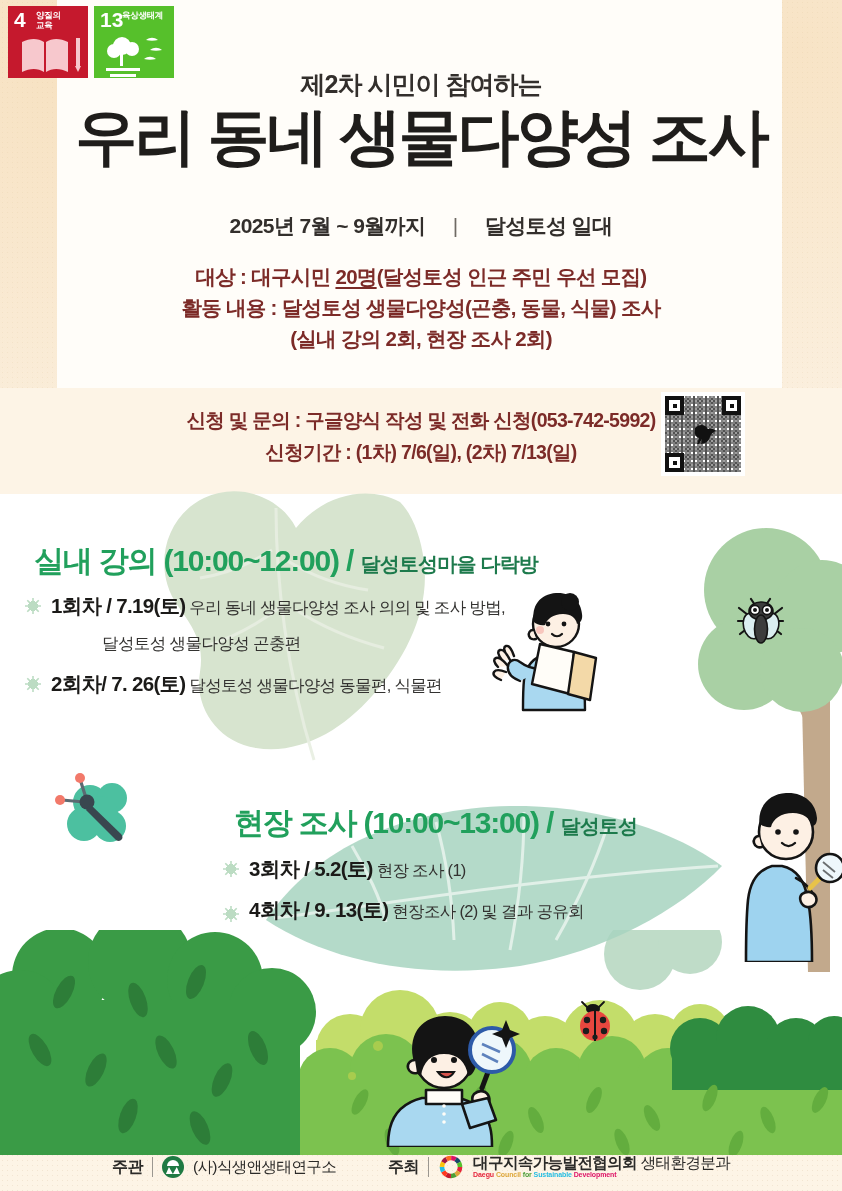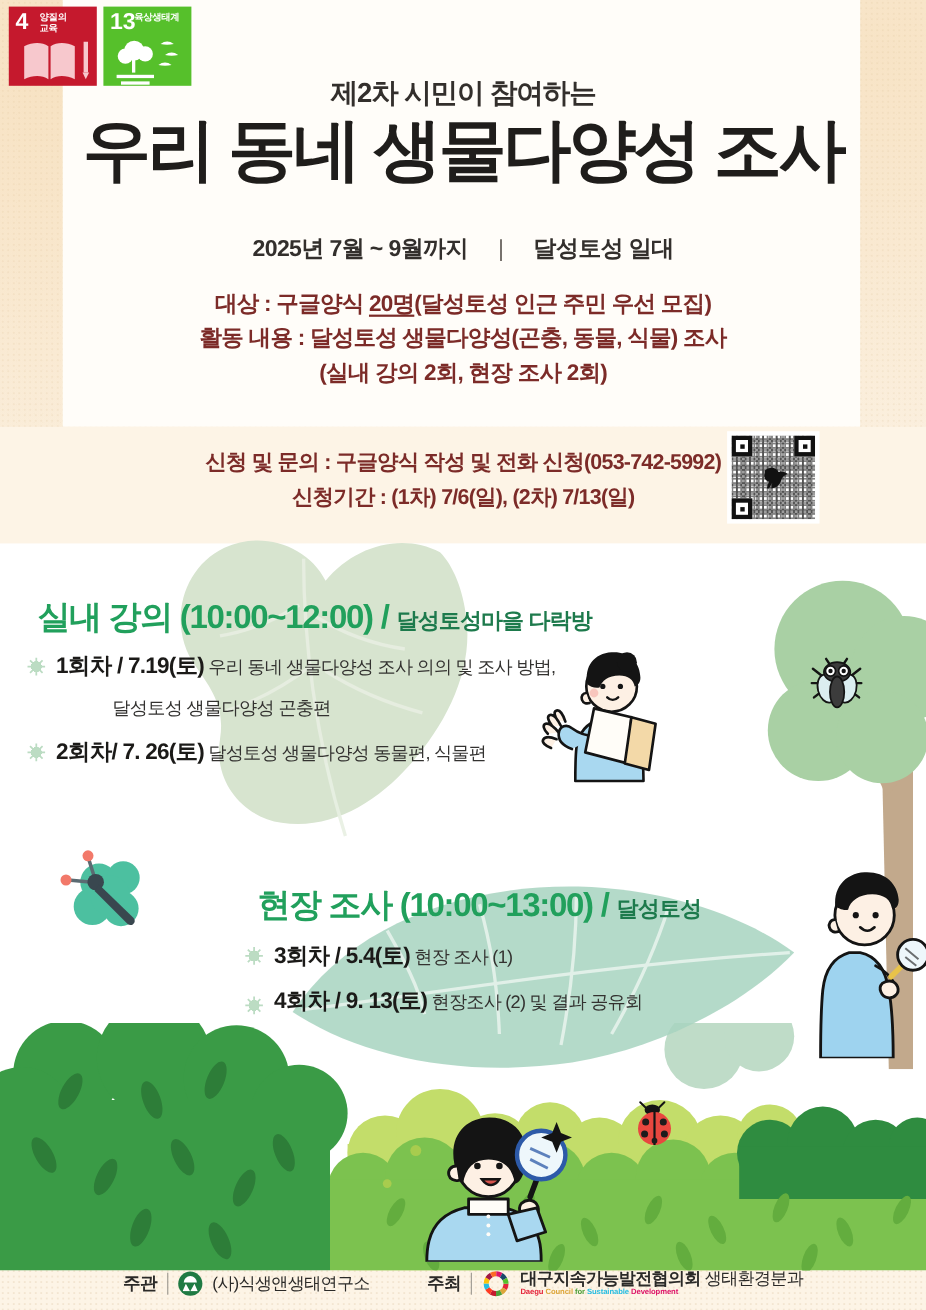--- a/index.html
+++ b/index.html
@@ -408,21 +408,21 @@
   <div class="kicker">제2차 시민이 참여하는</div>
   <div class="bigtitle">우리 동네 생물다양성 조사</div>
   <div class="subline">
     <span>2025년 7월 ~ 9월까지</span>
     <span class="bar">|</span>
     <span>달성토성 일대</span>
   </div>
 
   <div class="maroon-block">
     <div>
-      <span>대상 : 구글양식 </span><span class="u">20명</span><span>(달성토성 인근 주민 우선 모집)</span>
+      <span>대상 : 대구시민 </span><span class="u">20명</span><span>(달성토성 인근 주민 우선 모집)</span>
     </div>
     <div>활동 내용 : 달성토성 생물다양성(곤충, 동물, 식물) 조사</div>
     <div>(실내 강의 2회, 현장 조사 2회)</div>
   </div>
 
   <div class="apply-block">
     <div>신청 및 문의 : 구글양식 작성 및 전화 신청(053-742-5992)</div>
     <div>신청기간 : (1차) 7/6(일),  (2차) 7/13(일)</div>
   </div>
 
@@ -492,21 +492,21 @@
       <span class="bullet">
         <svg viewBox="0 0 18 18">
             <g fill="#bcdcc3">
               <circle cx="9" cy="9" r="4"></circle>
               <g stroke="#bcdcc3" stroke-width="1.6">
                 <path d="M9 1v4M9 13v4M1 9h4M13 9h4M3.3 3.3l2.8 2.8M11.9 11.9l2.8 2.8M14.7 3.3l-2.8 2.8M6.1 11.9l-2.8 2.8"></path>
               </g>
             </g>
           </svg>
       </span>
-      <span class="txt"><b>3회차 / 5.4(토)</b><span class="small"> 현장 조사 (1)</span></span>
+      <span class="txt"><b>3회차 / 5.2(토)</b><span class="small"> 현장 조사 (1)</span></span>
     </div>
     <div class="item" style="margin-top:13px;align-items:flex-end;">
       <span class="bullet">
         <svg viewBox="0 0 18 18">
             <g fill="#bcdcc3">
               <circle cx="9" cy="9" r="4"></circle>
               <g stroke="#bcdcc3" stroke-width="1.6">
                 <path d="M9 1v4M9 13v4M1 9h4M13 9h4M3.3 3.3l2.8 2.8M11.9 11.9l2.8 2.8M14.7 3.3l-2.8 2.8M6.1 11.9l-2.8 2.8"></path>
               </g>
             </g>

